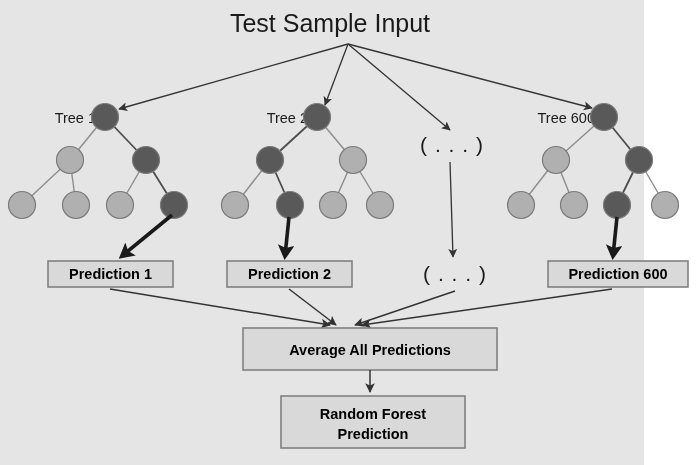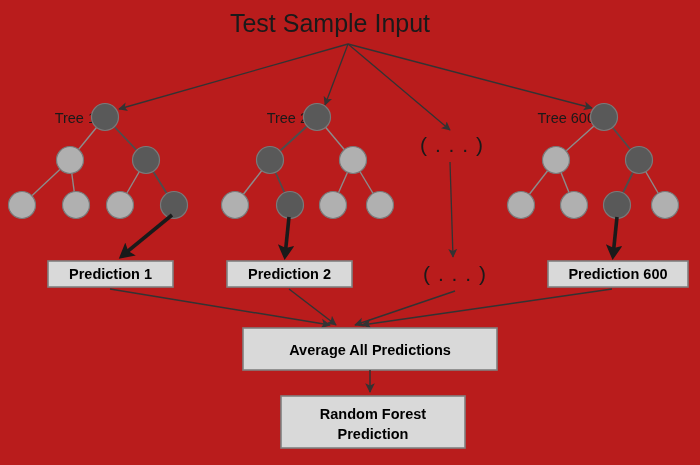--- a/index.html
+++ b/index.html
@@ -8,23 +8,23 @@
     background: #ffffff;
   }
   body {
     font-family: "Liberation Sans", sans-serif;
     width: 700px;
     height: 465px;
     overflow: hidden;
   }
   #diagram-root {
     position: relative;
-    width: 700px;
+    width: 644px;
     height: 465px;
-    background: #b91c1c;
+    background: #e5e5e5;
   }
   #diagram-svg {
     position: absolute;
     left: 0;
     top: 0;
     width: 700px;
     height: 465px;
   }
   .title-text {
     font-size: 25px;

